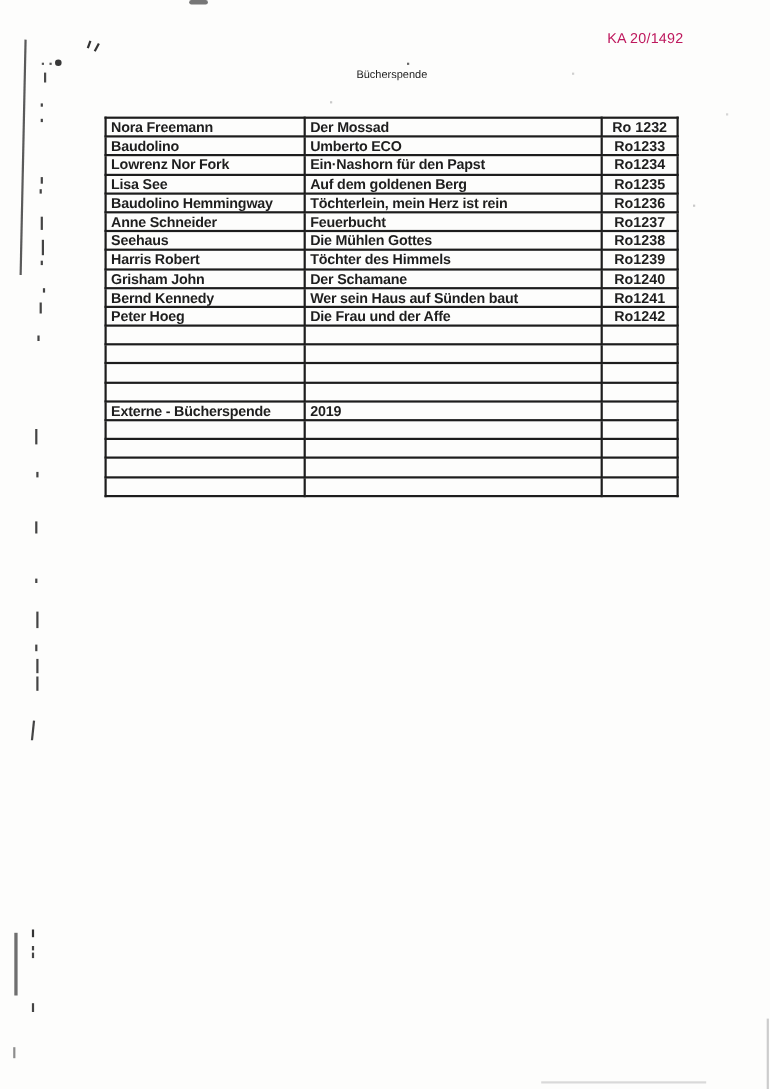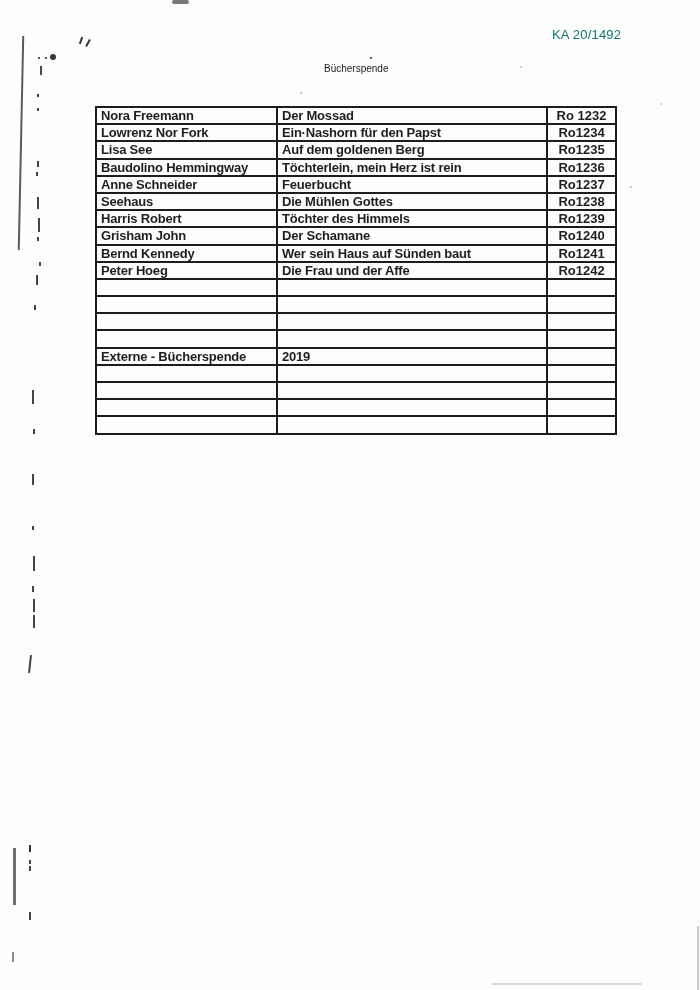--- a/index.html
+++ b/index.html
@@ -11,21 +11,21 @@
   }
   .page {
     position: relative;
     width: 700px; height: 990px;
     background: #fdfdfc;
   }
   .doc-ref {
     position: absolute;
     left: 552px; top: 27px;
     font-size: 13px;
-    color: #0f766e;
+    color: #be185d;
     letter-spacing: 0.2px;
   }
   .doc-title {
     position: absolute;
     left: 324px; top: 63px;
     font-size: 10px;
     color: #1c1c1c;
   }
   table.donation-table {
     position: absolute;
@@ -71,20 +71,25 @@
     <colgroup>
       <col style="width:181px">
       <col style="width:270px">
       <col style="width:69px">
     </colgroup>
     <tbody id="table-body">
         <tr>
           <td class="col-author">Nora Freemann</td>
           <td class="col-title">Der Mossad</td>
           <td class="col-ref">Ro 1232</td>
+        </tr>
+        <tr>
+          <td class="col-author">Baudolino</td>
+          <td class="col-title">Umberto ECO</td>
+          <td class="col-ref">Ro1233</td>
         </tr>
         <tr>
           <td class="col-author">Lowrenz Nor Fork</td>
           <td class="col-title">Ein·Nashorn für den Papst</td>
           <td class="col-ref">Ro1234</td>
         </tr>
         <tr>
           <td class="col-author">Lisa See</td>
           <td class="col-title">Auf dem goldenen Berg</td>
           <td class="col-ref">Ro1235</td>

